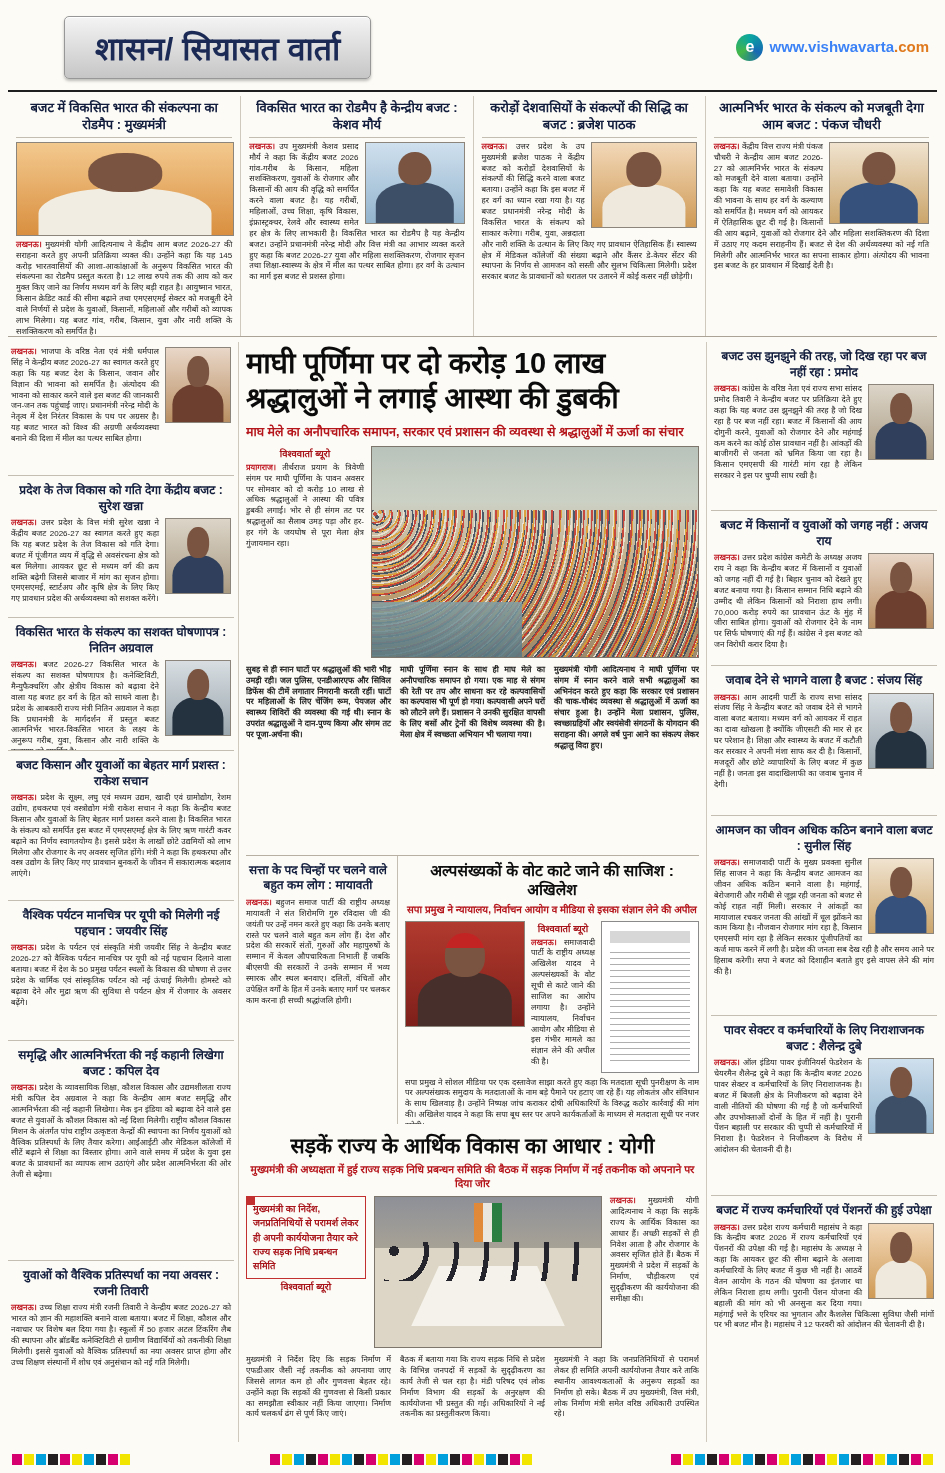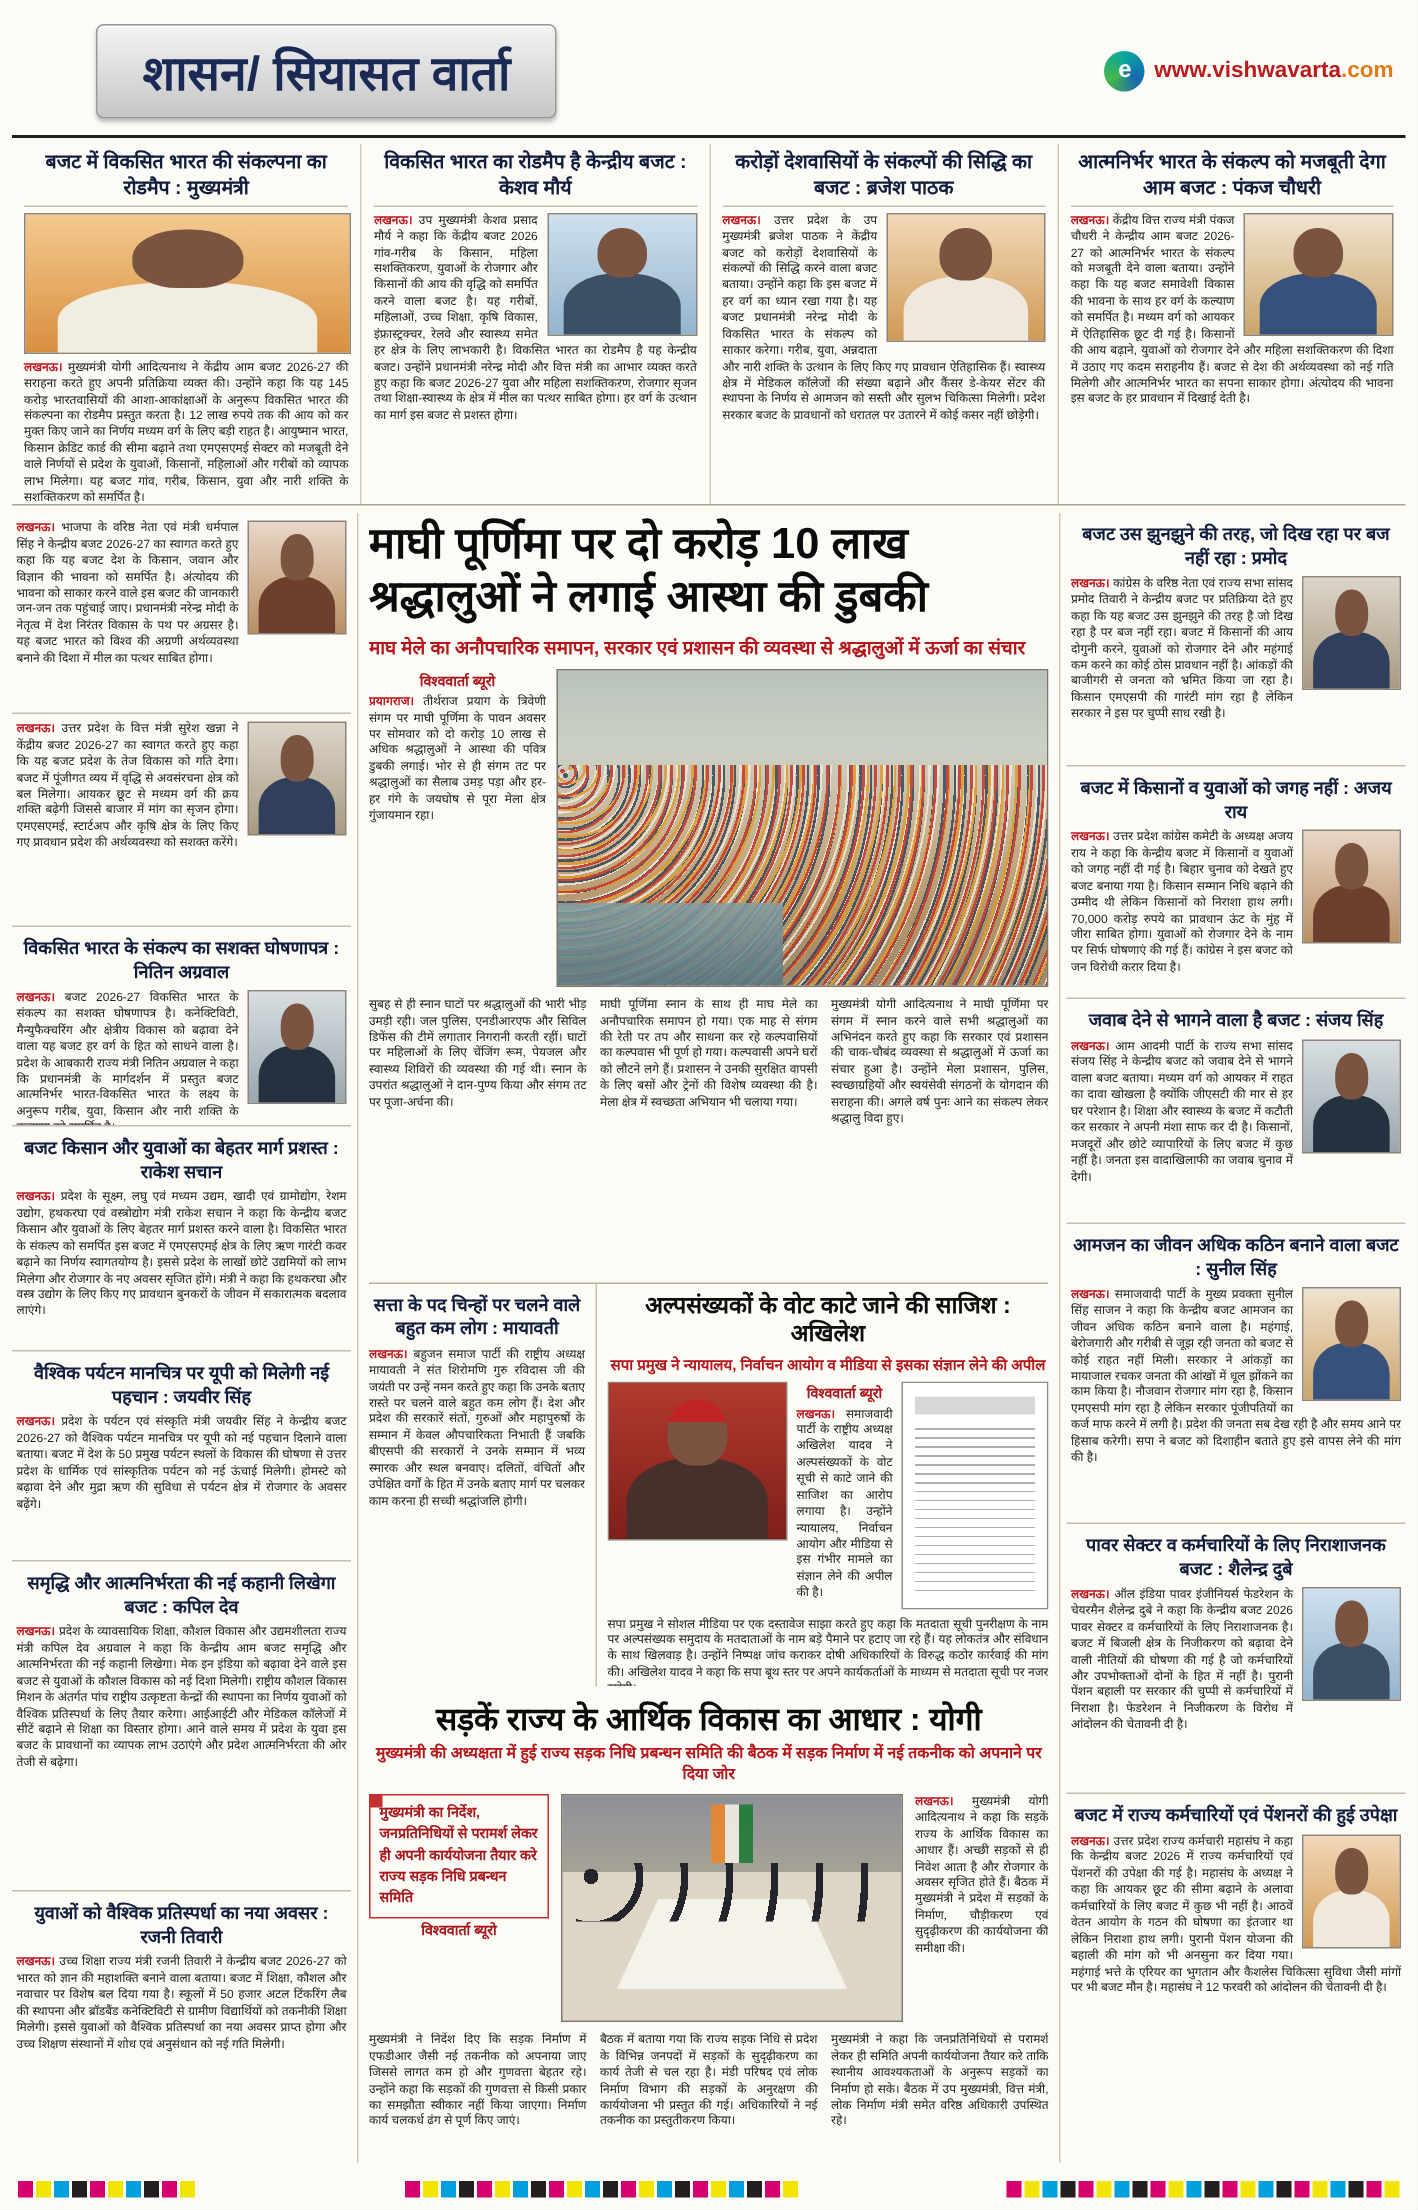--- a/index.html
+++ b/index.html
@@ -26,21 +26,21 @@
   .section-box { background:linear-gradient(180deg,#f4f4f4,#c6c6c6);
                  border:1px solid #979797; border-radius:5px; padding:9px 30px;
                  font-size:32px; font-weight:bold; color:#1b2a55;
                  box-shadow:0 2px 3px rgba(0,0,0,.25), inset 0 1px 0 #fff; white-space:nowrap;margin-left:48px; }
   .hdr-right { display:flex; align-items:center; gap:6px; }
   .elogo { width:27px; height:27px; border-radius:50%;
            background:conic-gradient(#0aa6a0,#1668b4,#44b649,#0aa6a0);
            color:#fff; display:flex; align-items:center; justify-content:center;
            font-weight:bold; font-size:16px; font-style:normal; }
   .url { text-decoration:none; }
-  .url b { color:#b91c1c; font-size:15px; }
+  .url b { color:#3b82f6; font-size:15px; }
   .url .com { color:#e07a1f; font-style:normal; font-weight:bold; font-size:15px; }
   .rule { position:absolute; top:90px; left:8px; right:8px; height:2px; background:#1f1f1f; }
 
   
   .art { overflow:hidden; box-sizing:border-box; }
   .a-head { font-size:13px; font-weight:bold; color:#121d3d; text-align:center; line-height:1.3; margin:2px 0 4px; }
   .a-head.sm { font-size:12px; }
   .a-body { font-size:8px; line-height:1.36; text-align:justify; color:#222; margin:0; }
   .lead-word { color:#c01822; font-weight:bold; }
   .byline { color:#a8161c; font-weight:bold; font-size:9.5px; text-align:center; margin:1px 0 3px; }
@@ -89,21 +89,21 @@
   .crowd::before { content:""; position:absolute; left:0; right:0; top:30%; bottom:0; opacity:.85;
     background-image:
       repeating-radial-gradient(circle at 3px 4px,  #c6342c 0 1.6px, transparent 1.6px 8px),
       repeating-radial-gradient(circle at 8px 2px,  #e09c2c 0 1.6px, transparent 1.6px 9px),
       repeating-radial-gradient(circle at 5px 7px,  #35465c 0 1.6px, transparent 1.6px 7px),
       repeating-radial-gradient(circle at 1px 1px,  #efe7d8 0 1.4px, transparent 1.4px 6px); }
   .crowd::after { content:""; position:absolute; left:0; bottom:0; width:46%; height:26%;
     background:linear-gradient(180deg,rgba(130,160,165,.85),rgba(90,120,130,.9)); }
   .lead-cols { display:flex; gap:9px; height:186px; margin-top:7px; padding-bottom:4px;
                border-bottom:1px solid #b7b0a2; overflow:hidden; }
-  .lead-cols p { flex:1; }
+  .lead-cols p { flex:1;font-weight:bold; }
 
   .sub-row { display:flex; height:268px; overflow:hidden; }
   .maya { width:152px; flex:none; border-right:1px solid #c4beb2; padding:5px 7px 0 0; }
   .akhi { flex:1; padding:5px 0 0 7px; }
   .akhi-head { font-size:15.5px; font-weight:bold; color:#0e0e0e; text-align:center; margin:0 0 2px; line-height:1.25; }
   .akhi-sub  { font-size:10px; color:#b5161c; font-weight:bold; text-align:center; margin:2px 0 5px; }
   .akhi-mid  { display:flex; gap:6px; height:152px; overflow:hidden; }
   .akhi-photo { width:118px; height:104px; flex:none; align-self:flex-start;
                 background:linear-gradient(180deg,#b23a2e,#7e1f1a); color:#47302c; }
   .doc { width:96px; flex:none; background:#fff; border:1px solid #8a8a8a; position:relative; }
@@ -174,20 +174,21 @@
       <p class="a-body"><span class="lead-word">लखनऊ।</span> <span>केंद्रीय वित्त राज्य मंत्री पंकज चौधरी ने केन्द्रीय आम बजट 2026-27 को आत्मनिर्भर भारत के संकल्प को मजबूती देने वाला बताया। उन्होंने कहा कि यह बजट समावेशी विकास की भावना के साथ हर वर्ग के कल्याण को समर्पित है। मध्यम वर्ग को आयकर में ऐतिहासिक छूट दी गई है। किसानों की आय बढ़ाने, युवाओं को रोजगार देने और महिला सशक्तिकरण की दिशा में उठाए गए कदम सराहनीय हैं। बजट से देश की अर्थव्यवस्था को नई गति मिलेगी और आत्मनिर्भर भारत का सपना साकार होगा। अंत्योदय की भावना इस बजट के हर प्रावधान में दिखाई देती है।</span></p>
     </article>
   </section>
 
   <section class="stack left-col">
     <article class="art" style="height:133px">
       <div class="photo fr portrait sm bg4"></div>
       <p class="a-body"><span class="lead-word">लखनऊ।</span> <span>भाजपा के वरिष्ठ नेता एवं मंत्री धर्मपाल सिंह ने केन्द्रीय बजट 2026-27 का स्वागत करते हुए कहा कि यह बजट देश के किसान, जवान और विज्ञान की भावना को समर्पित है। अंत्योदय की भावना को साकार करने वाले इस बजट की जानकारी जन-जन तक पहुंचाई जाए। प्रधानमंत्री नरेन्द्र मोदी के नेतृत्व में देश निरंतर विकास के पथ पर अग्रसर है। यह बजट भारत को विश्व की अग्रणी अर्थव्यवस्था बनाने की दिशा में मील का पत्थर साबित होगा।</span></p>
     </article>
     <article class="art" style="height:142px">
+      <h3 class="a-head sm">प्रदेश के तेज विकास को गति देगा केंद्रीय बजट : सुरेश खन्ना</h3>
       <div class="photo fr portrait sm bg5"></div>
       <p class="a-body"><span class="lead-word">लखनऊ।</span> <span>उत्तर प्रदेश के वित्त मंत्री सुरेश खन्ना ने केंद्रीय बजट 2026-27 का स्वागत करते हुए कहा कि यह बजट प्रदेश के तेज विकास को गति देगा। बजट में पूंजीगत व्यय में वृद्धि से अवसंरचना क्षेत्र को बल मिलेगा। आयकर छूट से मध्यम वर्ग की क्रय शक्ति बढ़ेगी जिससे बाजार में मांग का सृजन होगा। एमएसएमई, स्टार्टअप और कृषि क्षेत्र के लिए किए गए प्रावधान प्रदेश की अर्थव्यवस्था को सशक्त करेंगे।</span></p>
     </article>
     <article class="art" style="height:133px">
       <h3 class="a-head sm">विकसित भारत के संकल्प का सशक्त घोषणापत्र : नितिन अग्रवाल</h3>
       <div class="photo fr portrait sm bg7"></div>
       <p class="a-body"><span class="lead-word">लखनऊ।</span> <span>बजट 2026-27 विकसित भारत के संकल्प का सशक्त घोषणापत्र है। कनेक्टिविटी, मैन्युफैक्चरिंग और क्षेत्रीय विकास को बढ़ावा देने वाला यह बजट हर वर्ग के हित को साधने वाला है। प्रदेश के आबकारी राज्य मंत्री नितिन अग्रवाल ने कहा कि प्रधानमंत्री के मार्गदर्शन में प्रस्तुत बजट आत्मनिर्भर भारत-विकसित भारत के लक्ष्य के अनुरूप गरीब, युवा, किसान और नारी शक्ति के कल्याण को समर्पित है।</span></p>
     </article>
     <article class="art" style="height:150px">
       <h3 class="a-head sm">बजट किसान और युवाओं का बेहतर मार्ग प्रशस्त : राकेश सचान</h3>

